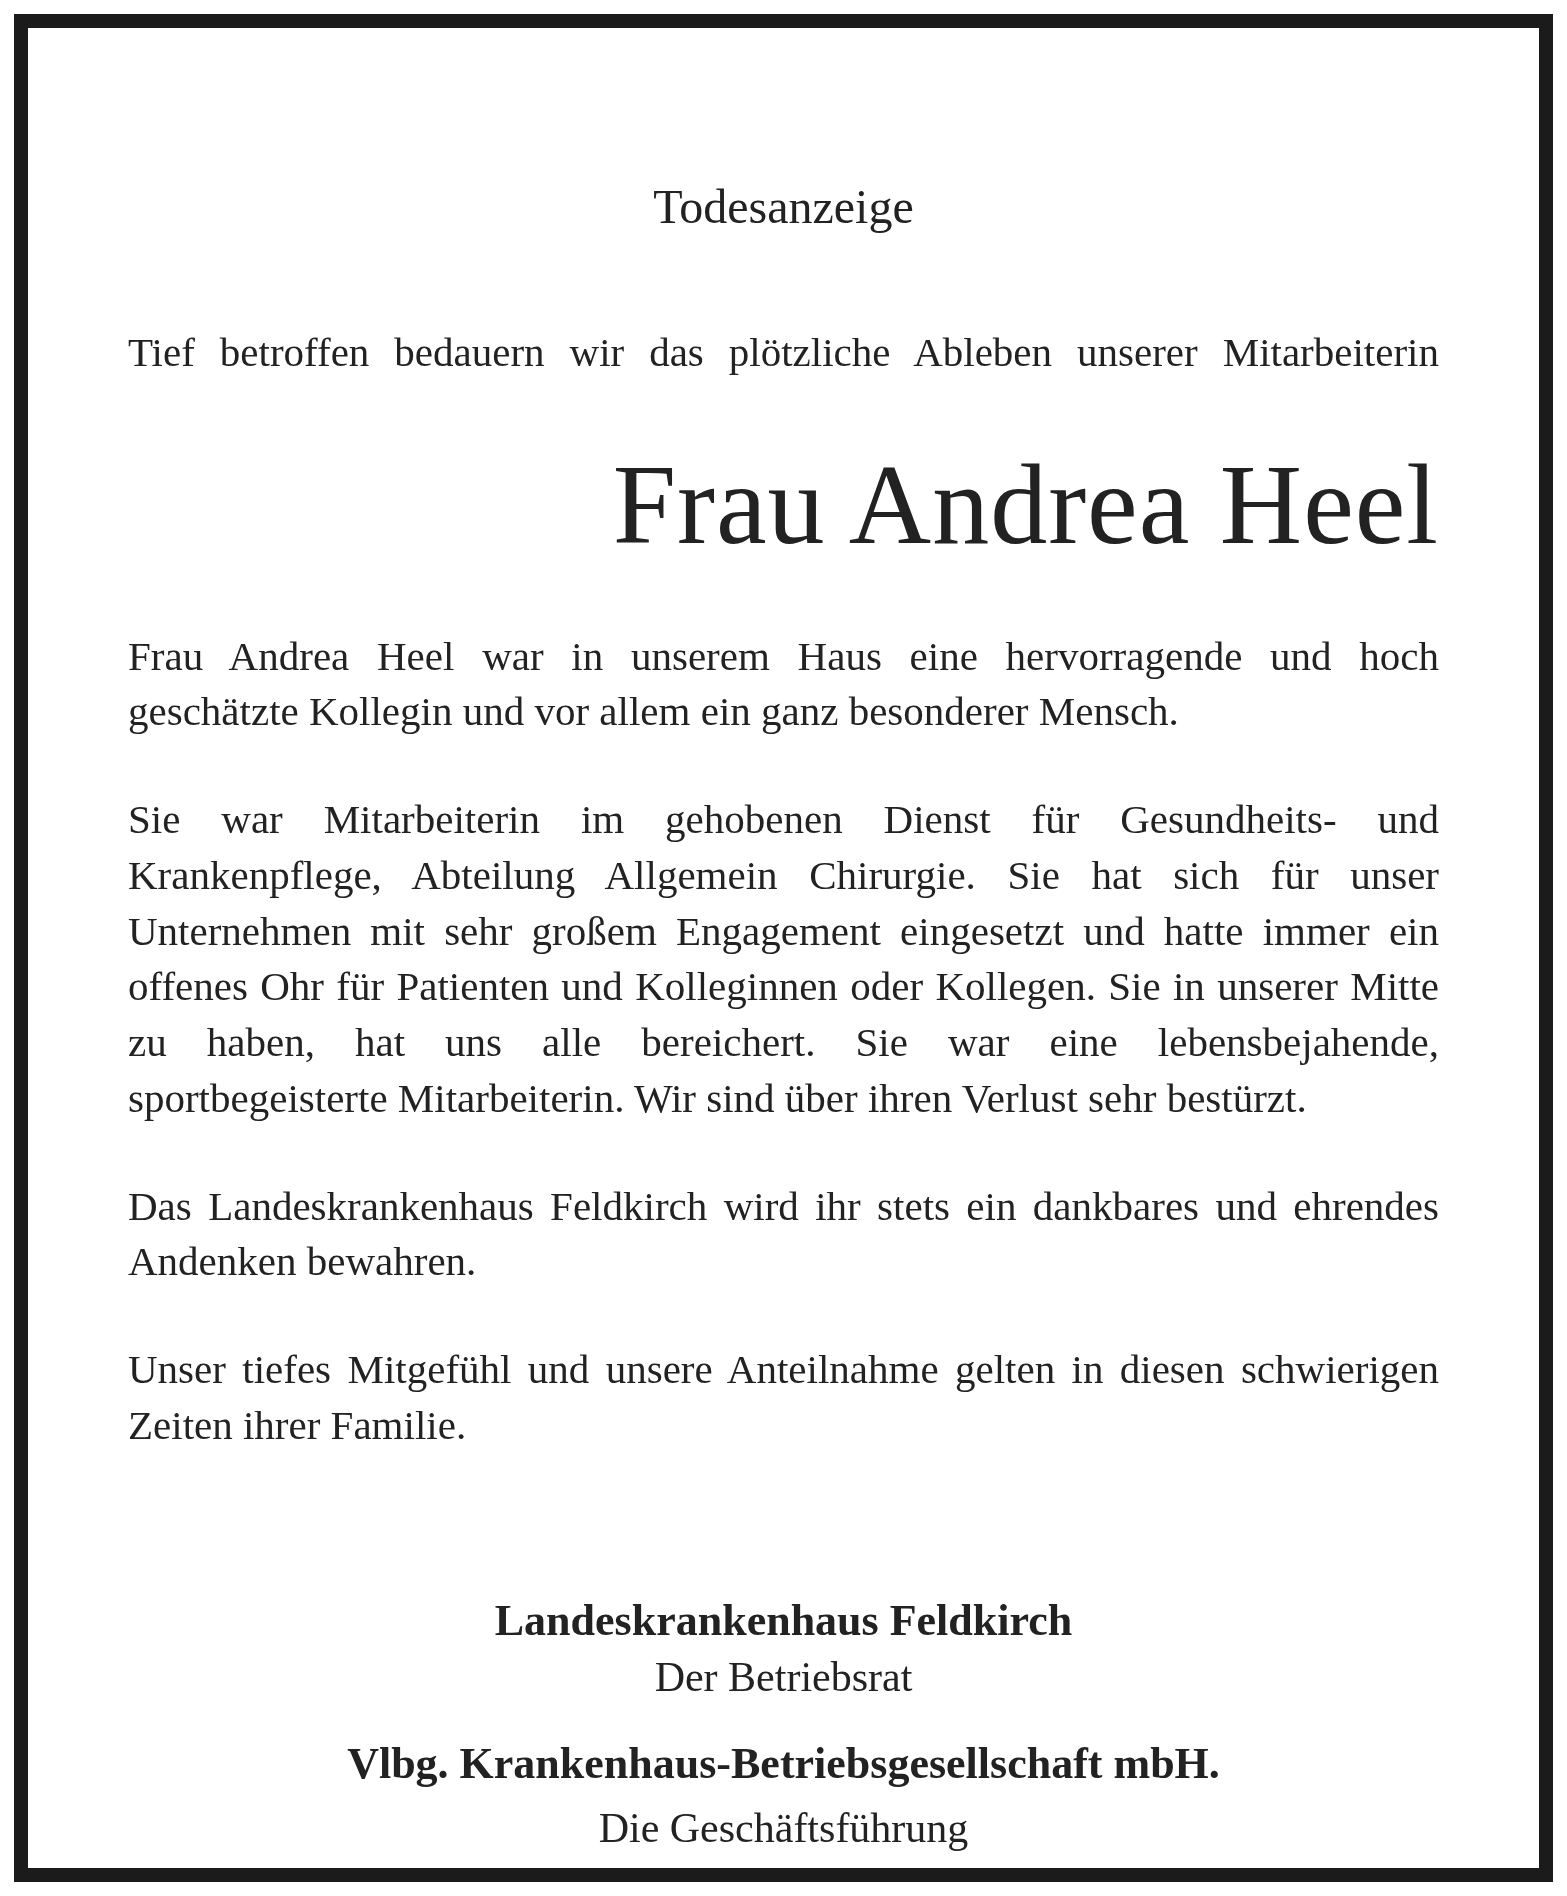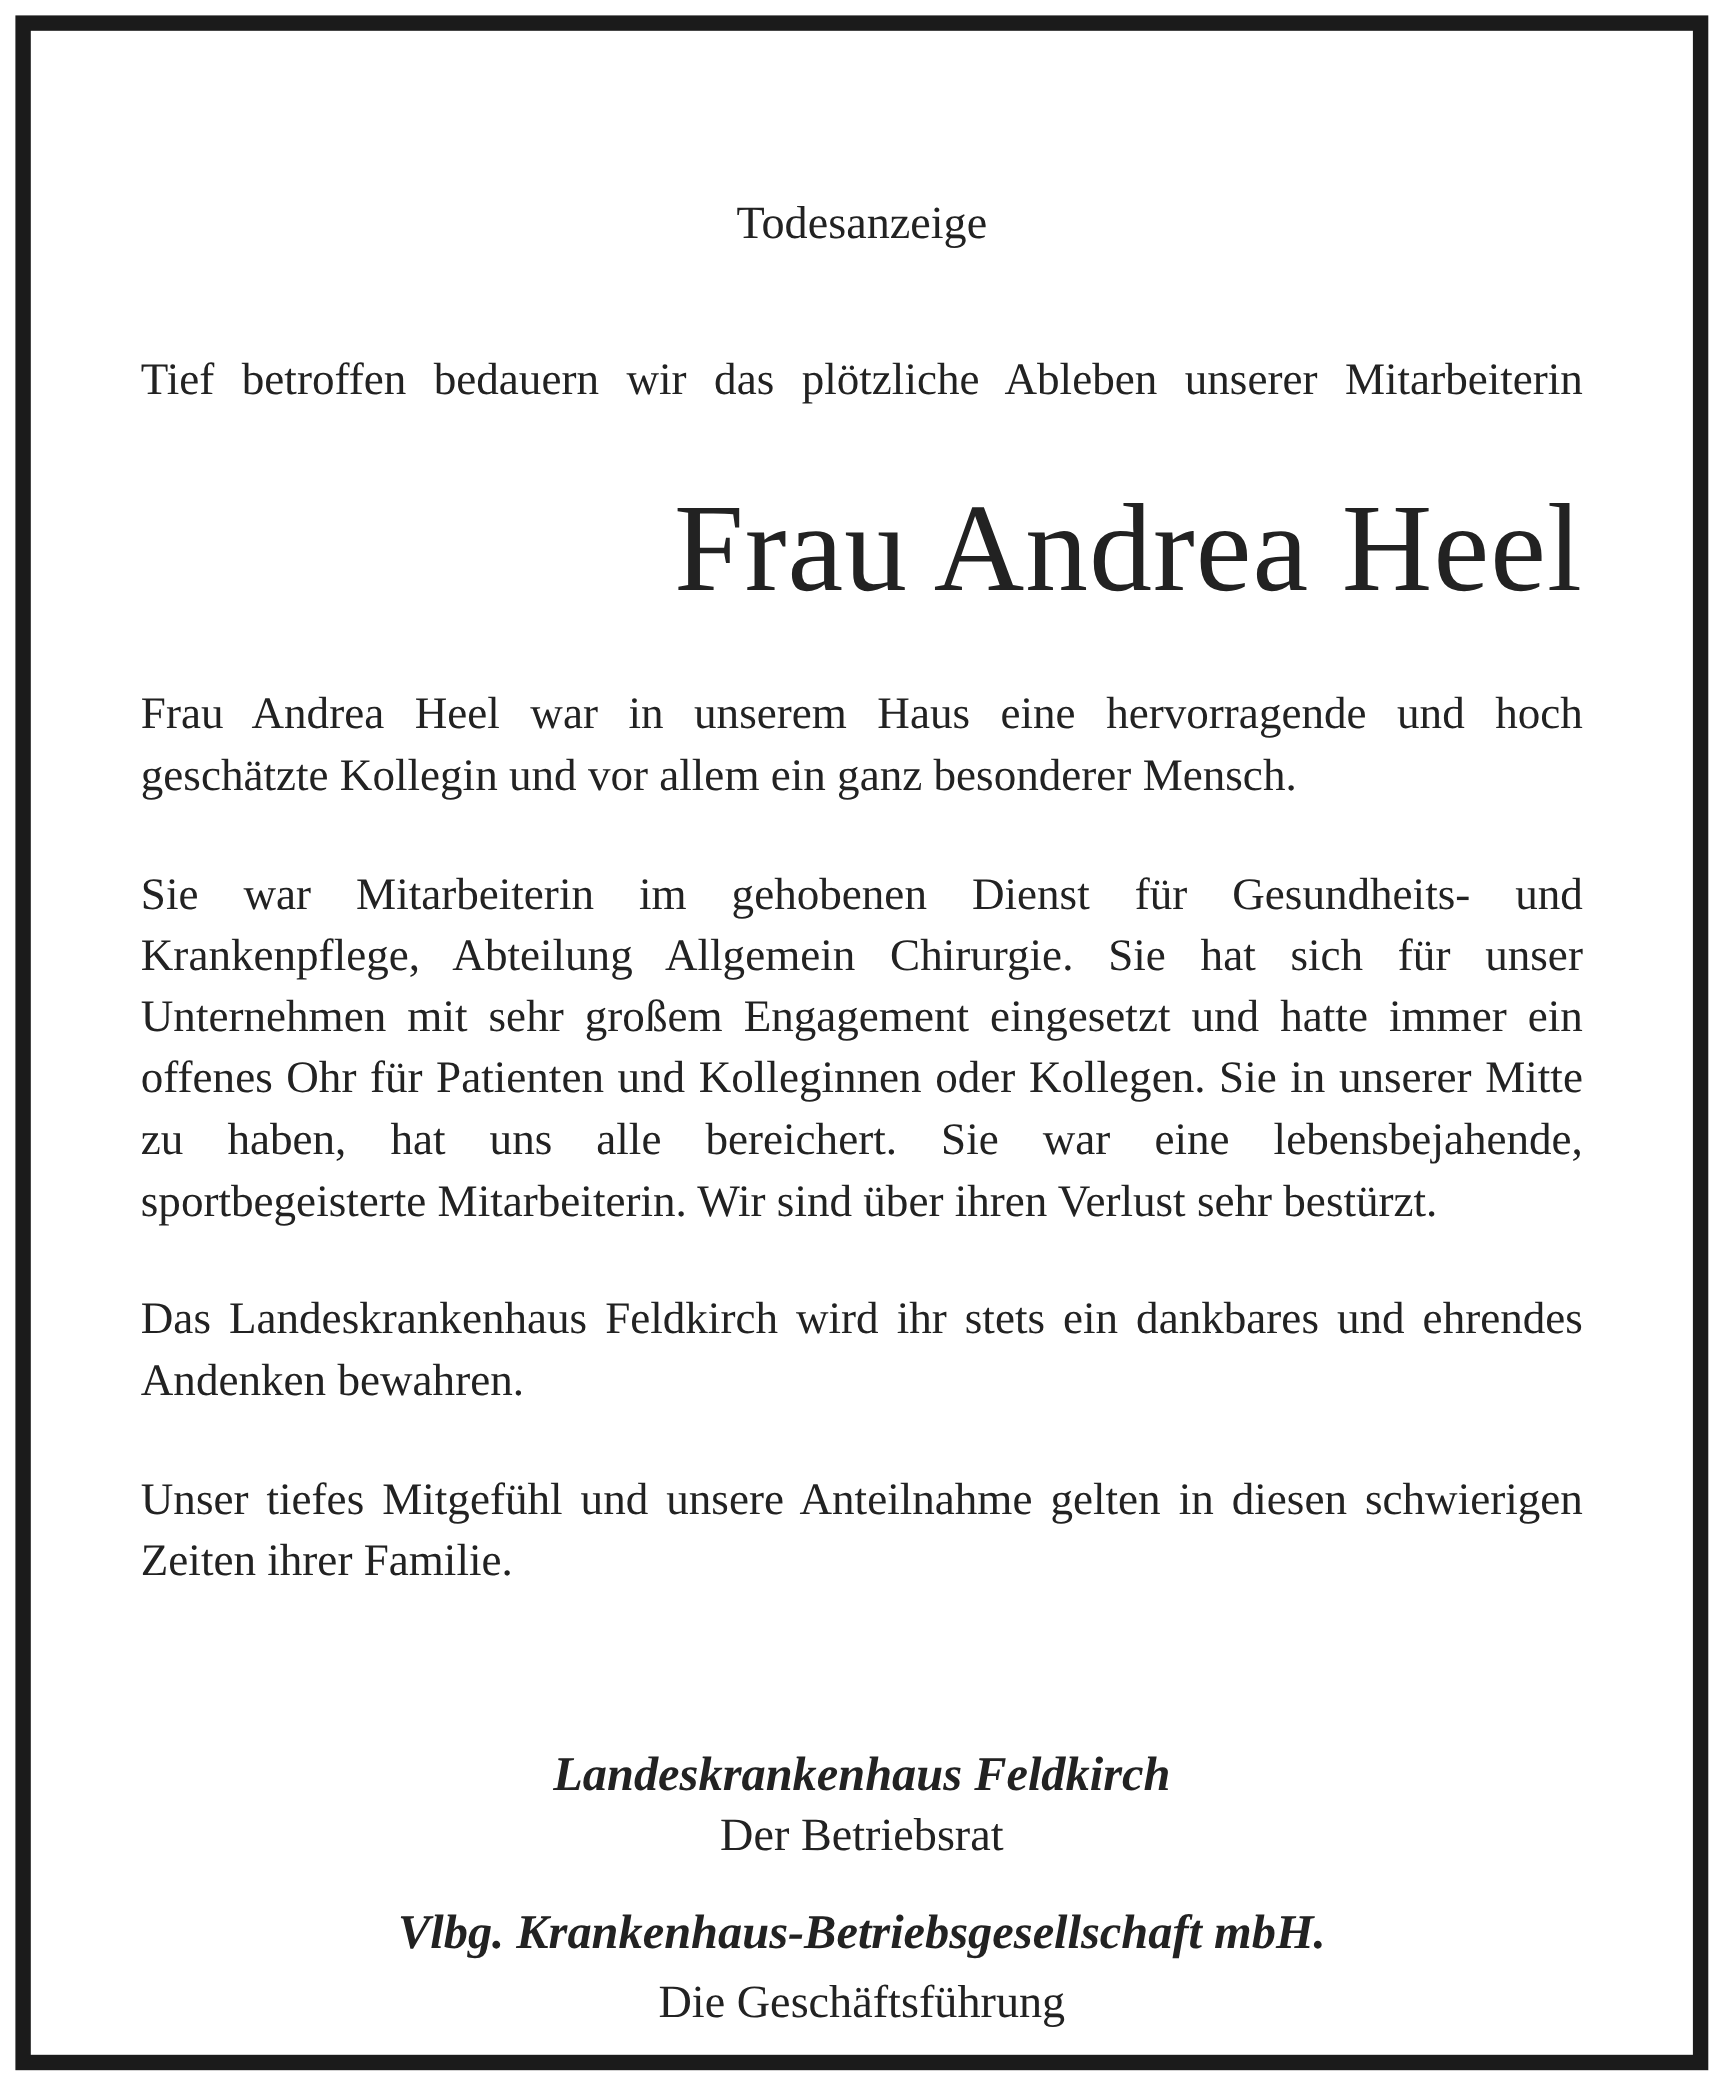--- a/index.html
+++ b/index.html
@@ -18,21 +18,21 @@
   }
   .frame {
     box-sizing: border-box;
     width: 100%;
     height: 100%;
     border: 14px solid #1b1b1b;
     padding: 150px 100px 40px 100px;
     overflow: hidden;
   }
   .kicker {
-    font-size: 42px;
+    font-size: 48px;
     line-height: 1.2;
     text-align: center;
     font-weight: 400;
   }
   .intro {
     margin: 90px 0 0 0;
     font-size: 41px;
     line-height: 1.3;
     text-align: justify;
     text-align-last: justify;
@@ -62,21 +62,20 @@
     margin-top: 138px;
     text-align: center;
   }
   .sig {
     font-size: 42px;
     line-height: 1.32;
   }
   .sig.bold {
     font-weight: 700;
     font-size: 44px;
-    font-style: italic;
   }
   .sig.gap-small {
     margin-top: 8px;
   }
   .sig.gap-large {
     margin-top: 30px;
   }
 </style>
 </head>
 <body>

